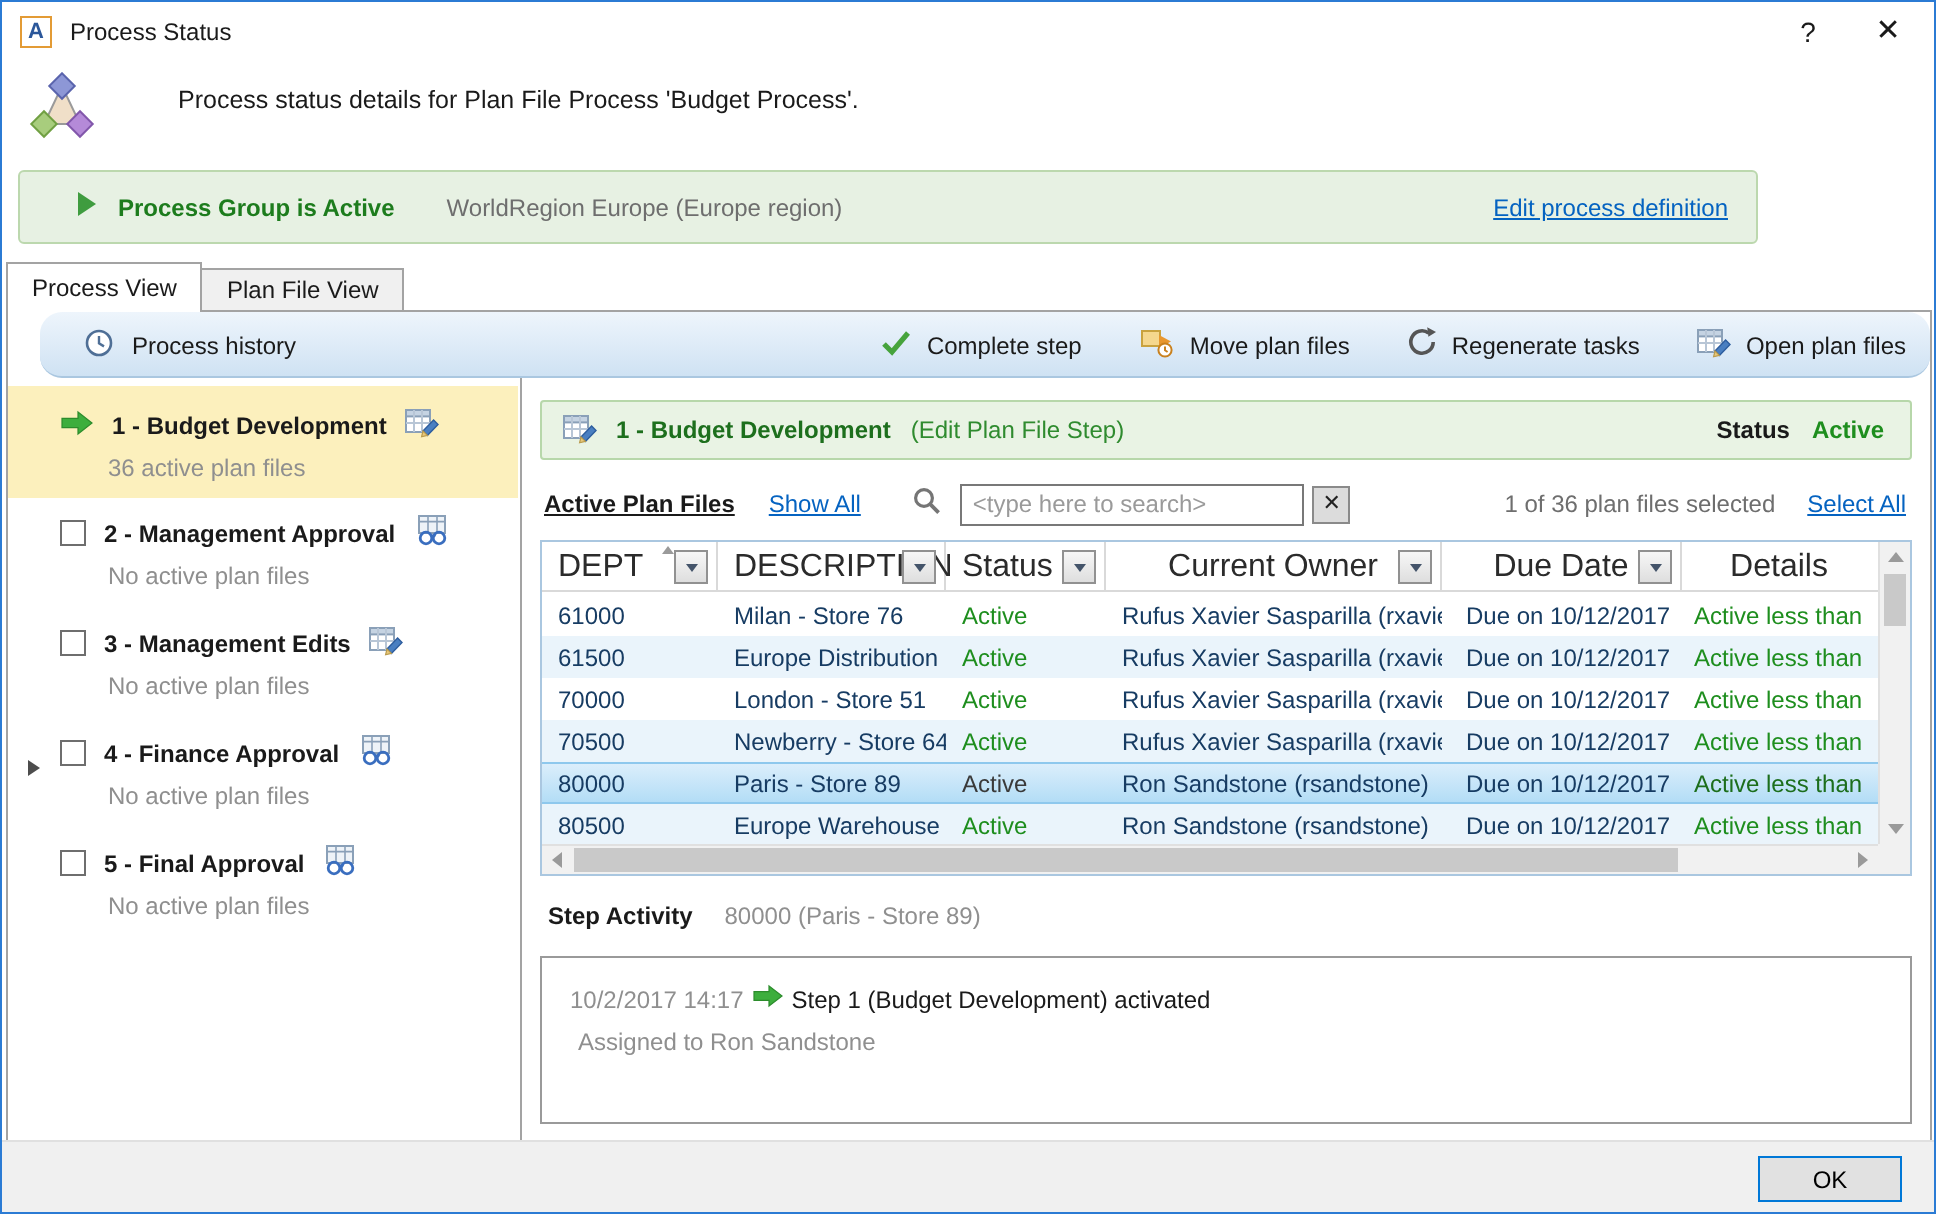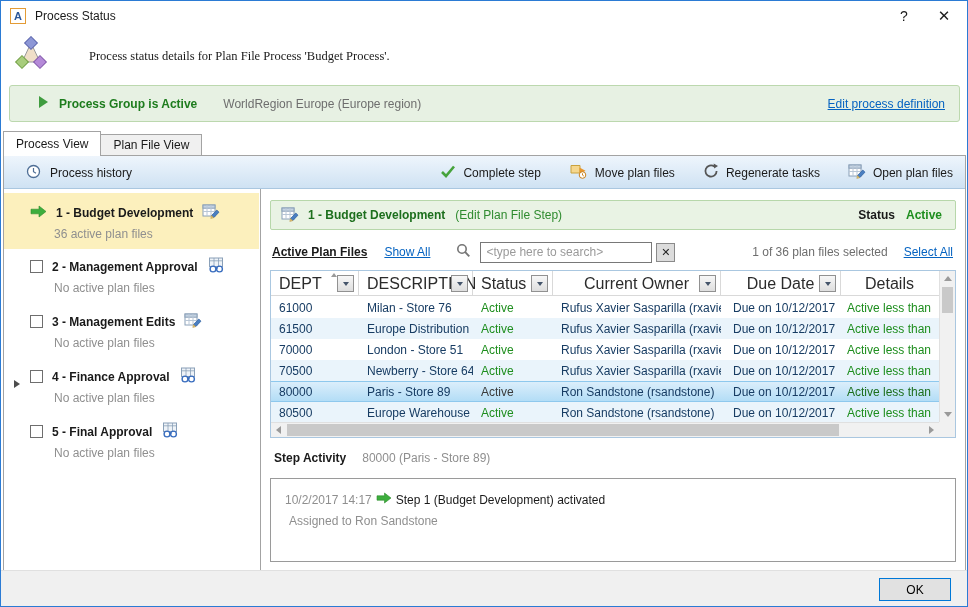--- a/index.html
+++ b/index.html
@@ -10,37 +10,37 @@
   
   .titlebar { position:absolute; left:0; top:0; right:0; height:30px; background:#fff; display:flex; align-items:center; }
   .app-icon { position:absolute; left:9px; top:7px; width:16px; height:16px; border:1px solid #e39b35; background:#fff; color:#2b579a; font-weight:bold; font-size:11px; text-align:center; line-height:14px; }
   .win-title { position:absolute; left:34px; top:0; line-height:30px; font-size:12px; }
   .cap-btn { position:absolute; top:0; width:30px; height:30px; text-align:center; line-height:30px; font-size:14px; color:#1a1a1a; }
   .cap-help { right:48px; }
   .cap-close { right:8px; font-size:15px; }
 
   
   .hdr-icon { position:absolute; left:13px; top:35px; }
-  .hdr-text { position:absolute; left:88px; top:48px; font-size:12.5px;font-family:Liberation Serif, serif; }
-
-  
-  .banner { position:absolute; left:8px; top:84px; width:951px; height:37px; background:#e7f1e3; border:1px solid #bcd8ae; border-radius:3px; display:flex; align-items:center; padding-left:28px; }
+  .hdr-text { position:absolute; left:88px; top:42px; font-size:12.5px; }
+
+  
+  .banner { position:absolute; left:8px; top:84px; width:870px; height:37px; background:#e7f1e3; border:1px solid #bcd8ae; border-radius:3px; display:flex; align-items:center; padding-left:28px; }
   .banner-status { margin-left:10px; font-weight:bold; color:#1d7c1d; }
   .banner-subject { margin-left:26px; color:#6e6e6e; }
   .banner-link { margin-left:auto; margin-right:14px; color:#0563c1; text-decoration:underline; }
 
   
   .tabs { position:absolute; left:2px; top:130px; height:25px; display:flex; align-items:flex-end; z-index:5; }
   .tab { height:22px; padding:3px 12px 12px; background:#f0f0f0; border:1px solid #a3a3a3; white-space:nowrap; }
   .tab + .tab { margin-left:-1px; }
   .tab.active { height:25px; padding-top:5px; background:#fff; border-bottom:none; position:relative; z-index:6; }
 
   
   .content { position:absolute; left:2px; top:154px; width:963px; height:416px; border:1px solid #a3a3a3; background:#fff; }
-  .toolbar { position:absolute; left:0; right:0; top:0; height:33px; background:linear-gradient(#eef5fc,#cfe2f3); border-bottom:1px solid #aac7e0; }
+  .toolbar { position:absolute; left:16px; right:0; top:0; height:33px; background:linear-gradient(#eef5fc,#cfe2f3); border-bottom:1px solid #aac7e0;border-radius:11px; }
   .tb-left { position:absolute; left:22px; top:0; height:33px; display:flex; align-items:center; gap:9px; }
   .tb-right { position:absolute; right:12px; top:0; height:33px; display:flex; align-items:center; gap:28px; }
   .tbtn { display:flex; align-items:center; gap:7px; cursor:pointer; white-space:nowrap; }
 
   
   .steps { position:absolute; left:0; top:33px; width:257px; bottom:0; border-right:1px solid #a3a3a3; background:#fff; }
   .step { position:absolute; left:0; right:1px; }
   .step-title { display:flex; align-items:center; padding-left:26px; gap:9px; }
   .step-label { font-weight:bold; white-space:nowrap; }
   .step-sub { padding-left:50px; color:#8f8f8f; margin-top:5px; }

